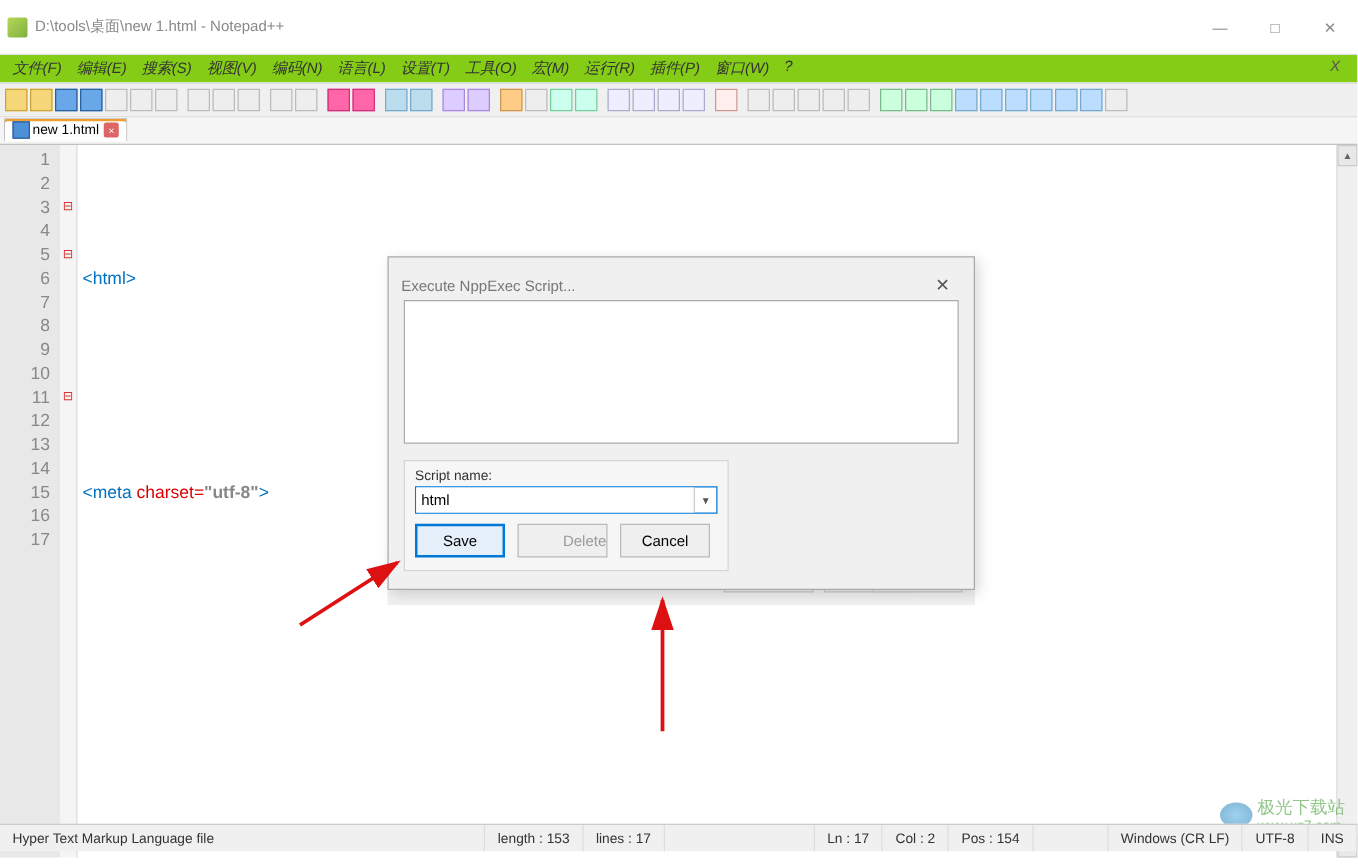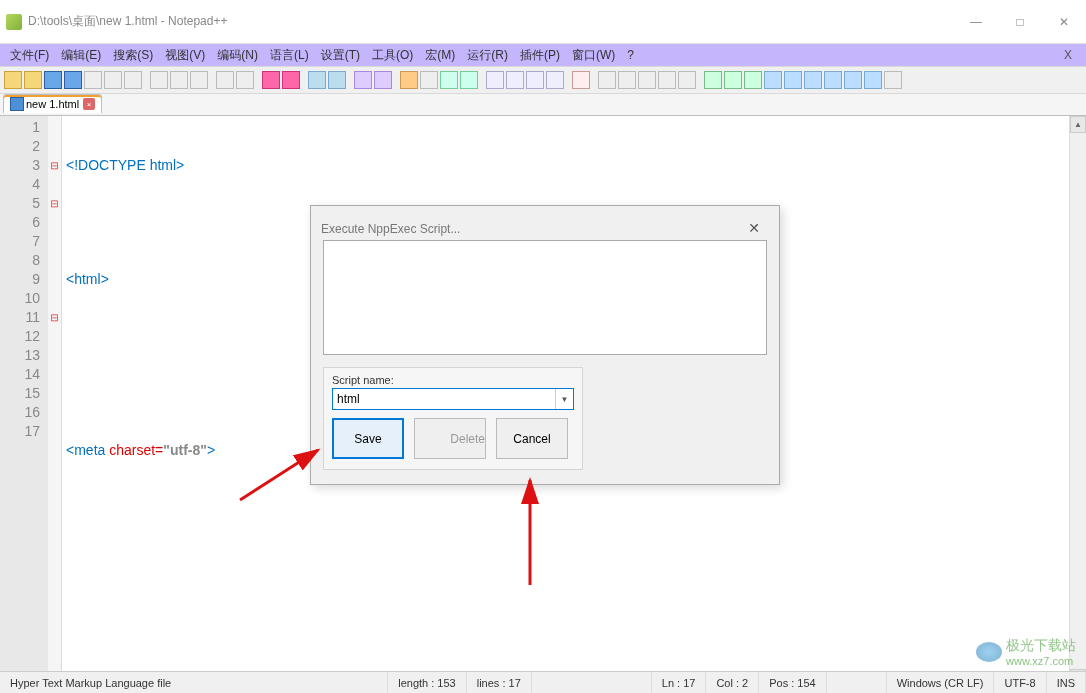--- a/index.html
+++ b/index.html
@@ -4,21 +4,21 @@
 <style>
 * { box-sizing: border-box; margin: 0; padding: 0; font-family: "Microsoft YaHei", Arial, sans-serif; }
 html, body { width: 1086px; height: 693px; overflow: hidden; background: #fff; }
 
 .titlebar { height: 44px; background: #fff; display: flex; align-items: center; border-bottom: 1px solid #e0e0e0; }
 .titlebar .app-icon { width: 16px; height: 16px; margin: 0 6px; background: linear-gradient(135deg,#b6d85a,#7fb13e); border-radius: 2px; }
 .titlebar .title { font-size: 12px; color: #888; flex: 1; }
 .winbtns { display: flex; }
 .winbtn { width: 44px; height: 28px; display: flex; align-items: center; justify-content: center; color: #888; font-size: 12px; }
 
-.menubar { height: 22px; display: flex; align-items: center; padding: 0 4px; background: #c4b5fd; font-size: 12px; color: #333; }
+.menubar { height: 22px; display: flex; align-items: flex-start; padding: 0 4px; background: #84cc16; font-size: 12px; color: #333; font-style: italic; }
 .menubar span { padding: 2px 6px; }
 .menubar .x { margin-left: auto; padding-right: 10px; color: #555; }
 
 .toolbar { height: 28px; background: #f0f0f0; border-top: 1px solid #d9d9d9; border-bottom: 1px solid #d9d9d9; display: flex; align-items: center; padding: 0 4px; gap: 2px; }
 .tbtn { width: 18px; height: 18px; border: 1px solid transparent; display: inline-block; }
 .tsep { width: 4px; }
 
 .tabbar { height: 22px; background: #f5f5f5; display: flex; align-items: flex-start; padding-left: 3px; border-bottom: 1px solid #c0c0c0; }
 .tabbar .fileicon { width: 14px; height: 14px; background: #4d90d6; margin-right: 2px; border: 1px solid #2b5f9e; display: inline-block; vertical-align: middle; }
 .tab { background: #fff; border: 1px solid #c0c0c0; border-bottom: none; padding: 2px 6px; font-size: 11px; display: flex; align-items: center; border-top-left-radius: 3px; border-top-right-radius: 3px; box-shadow: inset 0 2px 0 #f0a030; }
@@ -34,42 +34,42 @@
 .kw { color: #0070c0; }
 .tagc { color: #0070c0; }
 .attr { color: #d00; }
 .str { color: #888; font-weight: bold; }
 .txt { color: #000; font-weight: bold; }
 
 .vscroll { width: 17px; background: #f0f0f0; border-left: 1px solid #ddd; position: relative; }
 .vscroll .up, .vscroll .dn { height: 17px; background: #e8e8e8; border: 1px solid #ccc; text-align: center; font-size: 8px; line-height: 15px; color: #666; }
 .vscroll .dn { position: absolute; bottom: 0; width: 100%; }
 
-.statusbar { position: absolute; bottom: 0; left: 0; right: 0; height: 22px; background: #f0f0f0; border-top: 1px solid #ccc; display: flex; align-items: center; font-size: 11px; color: #333; }
+.statusbar { position: absolute; bottom: 12px; left: 0; right: 0; height: 22px; background: #f0f0f0; border-top: 1px solid #ccc; display: flex; align-items: center; font-size: 11px; color: #333; }
 .statusbar .cell { padding: 0 10px; border-right: 1px solid #ddd; height: 100%; display: flex; align-items: center; }
 .statusbar .flex { flex: 1; }
 
 
 .hidden-cmd { position: absolute; left: 310px; top: 440px; height: 44px; width: 470px; background: #f0f0f0; display: flex; align-items: center; justify-content: flex-end; padding: 0 10px; gap: 8px; border-top: 1px solid #ddd; }
 .hbtn { width: 72px; height: 23px; font-size: 12px; background: #efefef; border: 1px solid #c9c9c9; color: #888; }
 .hscroll-arrow { width: 17px; height: 17px; background: #e8e8e8; border: 1px solid #ccc; margin-left: 14px; display: flex; align-items: center; justify-content: center; font-size: 8px; color: #666; }
 
 
 .dialog { position: absolute; left: 310px; top: 205px; width: 470px; background: #f0f0f0; border: 1px solid #aaa; box-shadow: 3px 3px 10px rgba(0,0,0,0.15); }
 .dlg-title { height: 30px; display: flex; align-items: flex-end; padding: 0 10px; font-size: 12px; color: #777; }
 .dlg-close { margin-left: auto; width: 30px; text-align: center; font-size: 14px; color: #555; }
 .dlg-body { padding: 4px 12px 14px 12px; }
 .dlg-label { font-size: 11px; color: #333; margin-bottom: 2px; }
 .dlg-textarea { width: 100%; height: 115px; border: 1px solid #aaa; background: #fff; resize: none; font-size: 12px; }
 .fieldbox { border: 1px solid #d5d5d5; background: #f6f6f6; padding: 6px 8px 10px 8px; margin-top: 8px; width: 260px; }
 .scriptname-combo { width: 100%; height: 22px; border: 1px solid #0078d7; display: flex; align-items: center; background: #fff; }
 .scriptname-combo input { flex: 1; border: none; outline: none; font-size: 12px; padding: 0 4px; height: 100%; }
 .scriptname-combo .dd { width: 18px; height: 100%; border-left: 1px solid #ccc; display: flex; align-items: center; justify-content: center; font-size: 8px; color: #555; }
 .dlg-btns { display: flex; gap: 10px; margin-top: 8px; }
-.dlg-btn { width: 72px; height: 41px; font-size: 12px; background: #efefef; border: 1px solid #bbb; }
+.dlg-btn { width: 72px; height: 27px; font-size: 12px; background: #efefef; border: 1px solid #bbb; }
 .dlg-btn.primary { border: 2px solid #0078d7; background: #e6f0fb; }
 .dlg-btn.disabled { color: #999; text-align: right; }
 
 .watermark { position: absolute; right: 10px; bottom: 26px; font-size: 14px; color: #4aa03a; opacity: 0.6; display: flex; align-items: center; gap: 4px; }
 .watermark .logo { width: 26px; height: 20px; border-radius: 50%; background: radial-gradient(#5db4e8,#2b7fb3); }
 
 .arrow { position: absolute; pointer-events: none; }
 </style>
 </head>
 <body>
@@ -197,21 +197,20 @@
       <div class="fl"></div>
       <div class="fl" style="color:#d33">⊟</div>
       <div class="fl"></div>
       <div class="fl"></div>
       <div class="fl"></div>
       <div class="fl"></div>
       <div class="fl"></div>
       <div class="fl"></div>
   </div>
   <div class="code">
-    <div class="row"><span class="kw">&lt;!DOCTYPE html&gt;</span></div>
     <div class="row"></div>
     <div class="row"><span class="tagc">&lt;</span><span class="tagc">html</span><span class="tagc">&gt;</span></div>
     <div class="row"></div>
     <div class="row"></div>
     <div class="row"><span class="tagc">&lt;</span><span class="tagc">meta </span><span class="attr">charset=</span><span class="str">"utf-8"</span><span class="tagc">&gt;</span></div>
     <div class="row"></div>
     <div class="row"></div>
     
     
     

